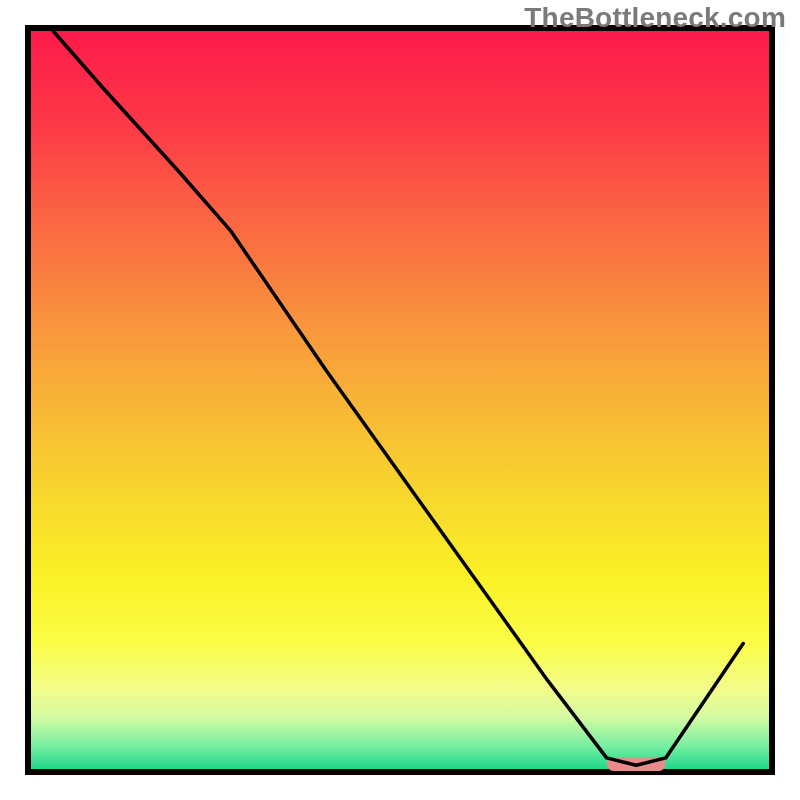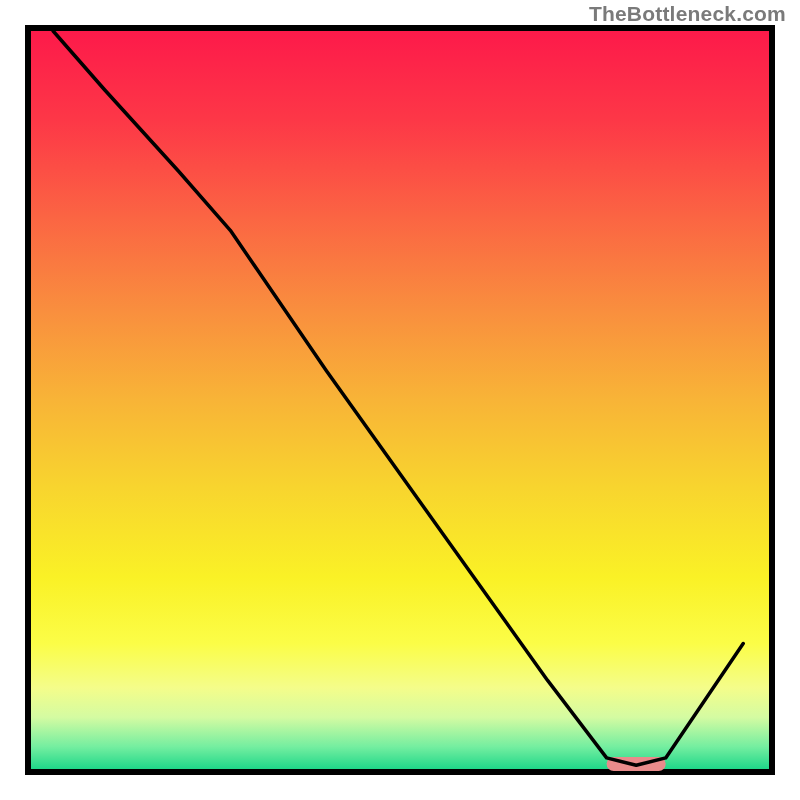--- a/index.html
+++ b/index.html
@@ -8,21 +8,21 @@
     width: 800px;
     height: 800px;
     overflow: hidden;
     background: #ffffff;
     font-family: Arial, Helvetica, sans-serif;
   }
   .attribution {
     position: absolute;
     top: 2px;
     right: 14px;
-    font-size: 21px;
+    font-size: 28px;
     font-weight: bold;
     color: #7a7a7a;
     letter-spacing: 0.2px;
   }
   svg {
     display: block;
   }
 </style>
 </head>
 <body>

